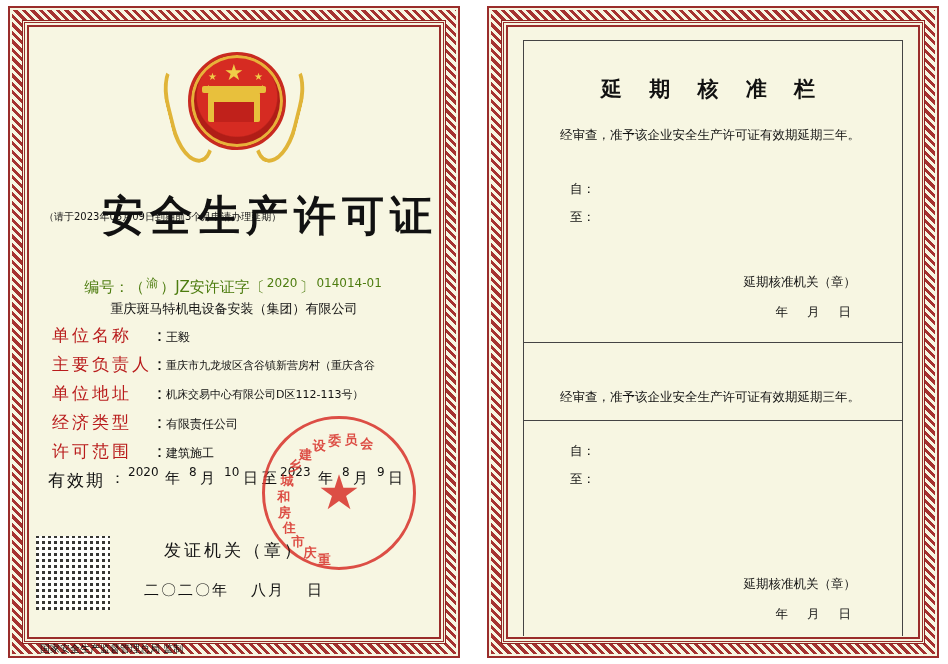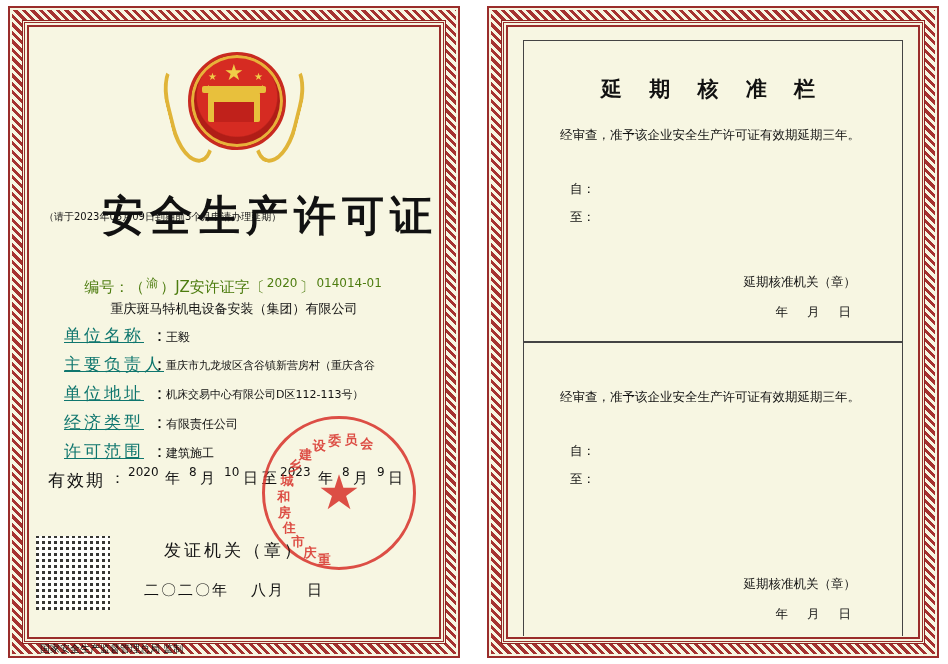--- a/index.html
+++ b/index.html
@@ -215,27 +215,26 @@
     top: 294px;
     left: 18px;
     right: 14px;
   }
   .field {
     position: relative;
     height: 29px;
   }
   .field .lab {
     position: absolute;
-    left: 16px;
+    left: 4px;
     top: 2px;
     font-size: 17px;
     letter-spacing: 3px;
-    color: #0f766e;
+    color: #b91c1c;
     font-family: "DejaVu Sans", sans-serif;
-    text-decoration: underline;
   }
   .field .colon {
     position: absolute;
     left: 103px;
     top: 2px;
     font-size: 17px;
     color: #111;
   }
   .field .val {
     position: absolute;
@@ -356,21 +355,21 @@
     letter-spacing: 10px;
     color: #111;
   }
   .r-box {
     position: absolute;
     left: 14px;
     right: 14px;
     border: 1px solid #444;
     box-sizing: border-box;
   }
-  .r-box.top { top: 12px; height: 302px; }
+  .r-box.top { top: 12px; height: 381px; }
   .r-box.bot { top: 314px; height: 302px; }
 
   .r-sent {
     position: absolute;
     left: 36px;
     top: 86px;
     font-size: 12.5px;
     color: #111;
   }
   .r-from {

